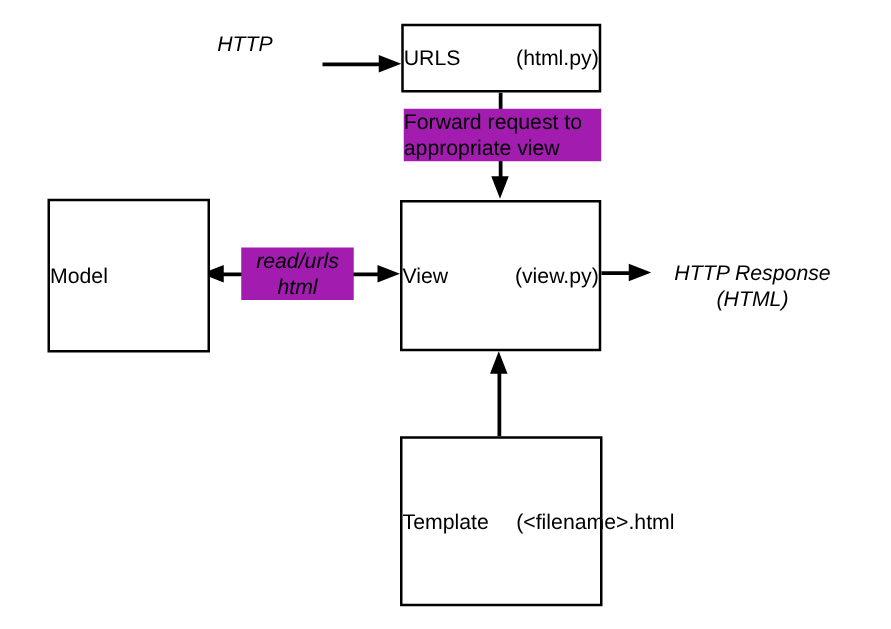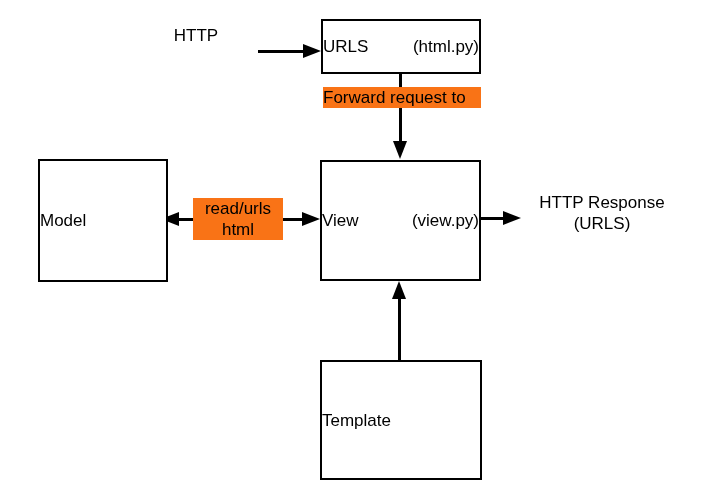--- a/index.html
+++ b/index.html
@@ -29,22 +29,22 @@
     font-size: 17px;
     line-height: 21px;
     z-index: 3;
   }
   .label {
     position: absolute;
     font-size: 17px;
     line-height: 21px;
     z-index: 4;
   }
-  .label.center { text-align: center; }
-  .label.onwhite { background: #f97316; }
+  .label.center { text-align: center; font-style: italic; }
+  .label.onwhite { background: #a21caf; }
   .shaft-h {
     position: absolute;
     height: 3px;
     background: #000000;
     z-index: 2;
   }
   .shaft-v {
     position: absolute;
     width: 3px;
     background: #000000;
@@ -74,21 +74,21 @@
   .head.up {
     border-bottom: 18px solid #000000;
     border-left: 7.5px solid transparent;
     border-right: 7.5px solid transparent;
   }
 
   
   .box-urls     { left: 321px; top: 19px;  width: 160px; height: 55px;  }
   .box-model    { left: 38px;  top: 159px; width: 130px; height: 123px; }
   .box-view     { left: 320px; top: 160px; width: 161px; height: 121px; }
-  .box-template { left: 320px; top: 360px; width: 162px; height: 120px; gap: 22px; }
+  .box-template { left: 320px; top: 349px; width: 162px; height: 136px; gap: 22px; }
 
   
   .a1-shaft { left: 258px; top: 50px; width: 47px; }
   .a1-head  { left: 303px; top: 44px; }
 
   
   .a2-shaft { left: 399px; top: 74px; height: 68px; }
   .a2-head  { left: 393px; top: 141px; }
 
   
@@ -101,21 +101,21 @@
   .a4-head  { left: 503px; top: 211px; }
 
   
   .a5-head  { left: 392px; top: 281px; }
   .a5-shaft { left: 398px; top: 297px; height: 63px; }
 
   
   .lbl-http-request  { left: 146px; top: 25px;  width: 100px; }
   .lbl-forward       { left: 323px; top: 87px;  width: 158px; }
   .lbl-read-write    { left: 193px; top: 198px; width: 90px;  }
-  .lbl-http-response { left: 522px; top: 192px; width: 160px; }
+  .lbl-http-response { left: 522px; top: 208px; width: 160px; }
 </style>
 </head>
 <body>
 
 <div class="canvas">
 
   <div class="shaft-h a1-shaft"></div>
   <div class="head right a1-head"></div>
 
   <div class="shaft-v a2-shaft"></div>
@@ -140,33 +140,35 @@
     <div>Model</div>
   </div>
 
   <div class="box box-view">
     <div>View</div>
     <div>(view.py)</div>
   </div>
 
   <div class="box box-template">
     <div>Template</div>
+    <div>(&lt;filename&gt;.html</div>
   </div>
 
   <div class="label center lbl-http-request">
     <div>HTTP</div>
   </div>
 
   <div class="label onwhite lbl-forward">
     <div>Forward request to</div>
+    <div>appropriate view</div>
   </div>
 
   <div class="label center onwhite lbl-read-write">
     <div>read/urls</div>
     <div>html</div>
   </div>
 
   <div class="label center lbl-http-response">
     <div>HTTP Response</div>
-    <div>(URLS)</div>
+    <div>(HTML)</div>
   </div>
 
 </div>
 
 </body></html>

